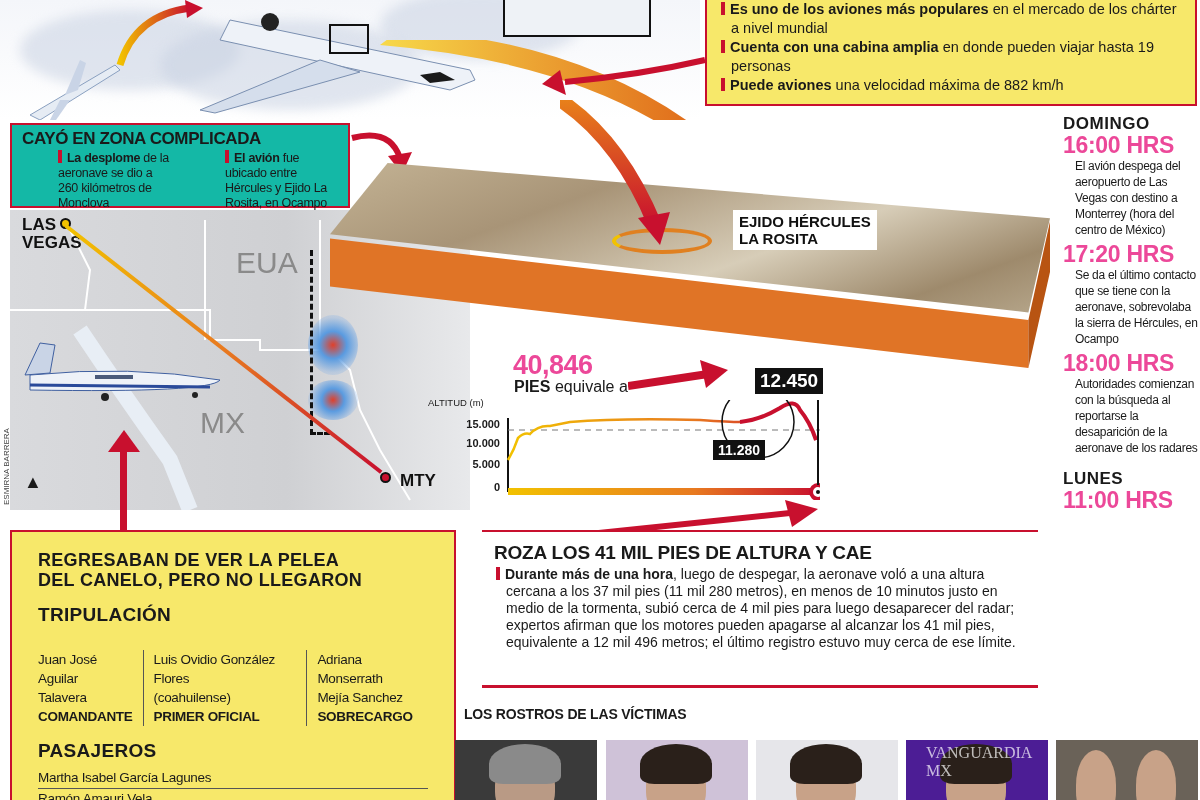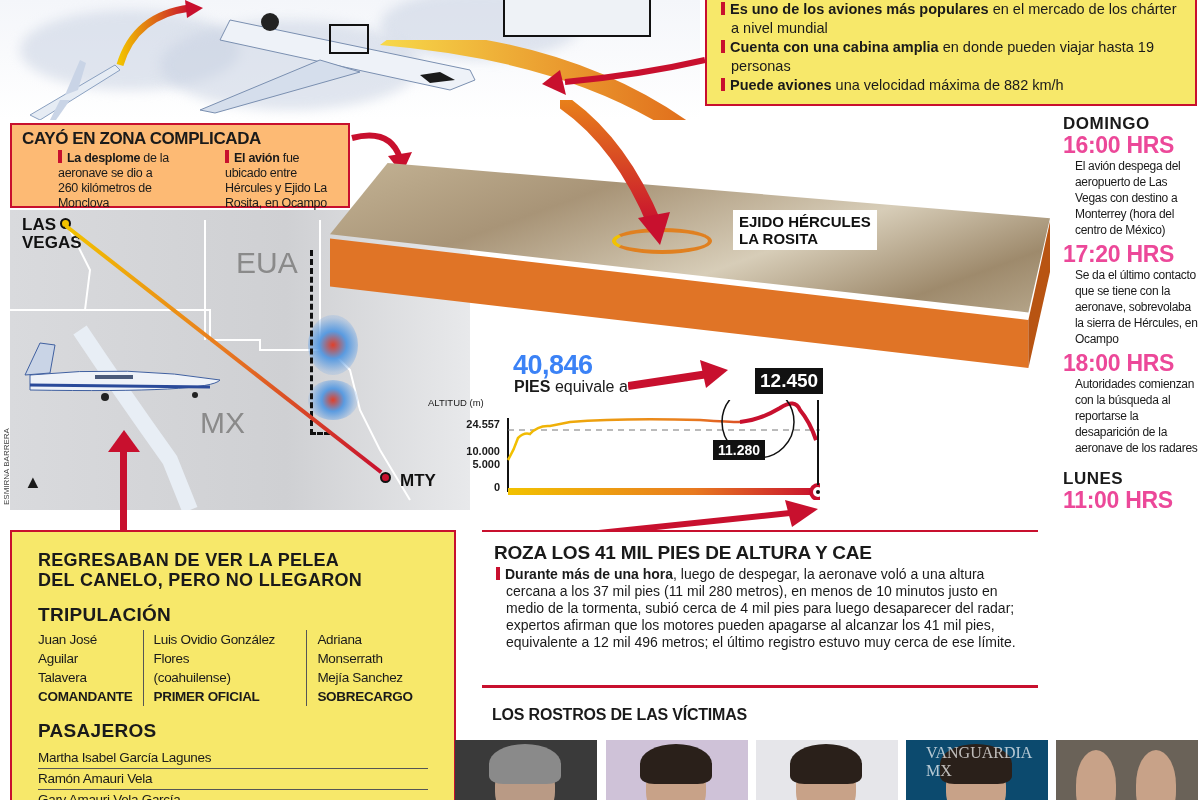--- a/index.html
+++ b/index.html
@@ -12,21 +12,21 @@
   
   .sky { left: 0; top: 0; width: 700px; height: 120px; background: linear-gradient(180deg,#f4f6fa 0%,#ffffff 100%); overflow: hidden; }
   .cloud { border-radius: 50%; background: rgba(200,210,225,0.55); filter: blur(6px); }
 
   
   .features { left: 705px; top: -6px; width: 492px; height: 112px; background: #f7e86a; border: 2px solid #c8102e; padding: 4px 10px 0 24px; font-size: 14.5px; line-height: 19px; }
   .features p { text-indent: -10px; padding-left: 0; }
   .features b { font-weight: 700; }
 
   
-  .cayo { left: 10px; top: 123px; width: 340px; height: 85px; border: 2px solid #c8102e; background: #fdba74; padding: 4px 10px; }
+  .cayo { left: 10px; top: 123px; width: 340px; height: 85px; border: 2px solid #c8102e; background: #14b8a6; padding: 4px 10px; }
   .cayo h3 { font-size: 17px; font-weight: 800; line-height: 19px; letter-spacing: -0.4px; }
   .cayo .cols { display: flex; gap: 18px; font-size: 12.5px; line-height: 15px; margin-top: 2px; }
   .cayo .cols div { width: 155px; margin-left: 36px; }
 
   
   .map { left: 10px; top: 210px; width: 460px; height: 300px; background: linear-gradient(90deg,#d9dadd 0%,#cfd0d3 60%,#e8e9eb 100%); overflow: hidden; }
   .map-label { font-weight: 800; font-size: 17px; line-height: 18px; color: #111; }
   .country { font-size: 30px; color: #8a8a8a; font-weight: 400; }
   .route { left: 62px; top: 223px; width: 400px; height: 4px; background: linear-gradient(90deg,#f2c200,#e87a20,#c8102e); transform-origin: 0 50%; transform: rotate(38deg); }
   .dot { width: 11px; height: 11px; border-radius: 50%; border: 2px solid #111; }
@@ -35,21 +35,21 @@
 
   
   .terrain { left: 330px; top: 140px; width: 720px; height: 240px; }
   .terrain .top { position: absolute; left: 0; top: 0; width: 720px; height: 230px; background: linear-gradient(160deg,#c9b99a 0%,#a89477 30%,#d7cdb8 55%,#9e8a6c 75%,#cbbfa6 100%); clip-path: polygon(8% 10%, 100% 34%, 97% 75%, 0% 41%); }
   .terrain .side { position: absolute; left: 0; top: 0; width: 720px; height: 240px; background: #e07426; clip-path: polygon(0% 41%, 97% 75%, 97% 95%, 0% 61%); }
   .terrain .side2 { position: absolute; left: 0; top: 0; width: 720px; height: 240px; background: #b85412; clip-path: polygon(97% 75%, 100% 34%, 100% 55%, 97% 95%); }
   .ejido-label { left: 733px; top: 210px; background: #fff; font-weight: 800; font-size: 15px; line-height: 17px; padding: 3px 6px; color: #111; }
   .crash-ring { left: 612px; top: 228px; width: 100px; height: 26px; border-radius: 50%; border: 4px solid #e08020; border-left-color: #f2c200; }
 
   
-  .big-num { left: 513px; top: 350px; font-size: 27px; font-weight: 800; color: #3b82f6; letter-spacing: -0.5px; }
+  .big-num { left: 513px; top: 350px; font-size: 27px; font-weight: 800; color: #ec4899; letter-spacing: -0.5px; }
   .pies { left: 514px; top: 378px; font-size: 16px; }
   .pies b { font-weight: 800; }
   .axis-title { left: 428px; top: 397px; font-size: 9.5px; }
   .ytick { font-size: 11px; font-weight: 700; text-align: right; width: 60px; left: 440px; }
   .tag { background: #111; color: #fff; font-weight: 800; padding: 2px 5px; }
 
   
   .roza { left: 482px; top: 530px; width: 556px; height: 158px; border-top: 2px solid #c8102e; border-bottom: 3px solid #c8102e; padding: 10px 12px; background: #fff; }
   .roza h3 { font-size: 19px; font-weight: 800; line-height: 22px; letter-spacing: -0.2px; }
   .roza p { font-size: 14px; line-height: 17px; padding-left: 12px; text-indent: -10px; margin-top: 2px; }
@@ -57,29 +57,29 @@
   
   .timeline { left: 1063px; top: 115px; width: 137px; }
   .day { font-size: 17px; font-weight: 800; letter-spacing: 0.5px; line-height: 18px; }
   .hour { font-size: 23px; font-weight: 800; color: #ec4899; line-height: 25px; letter-spacing: -0.3px; }
   .tdesc { font-size: 12px; line-height: 16px; padding-left: 12px; margin-bottom: 4px; }
 
   
   .victims { left: 10px; top: 530px; width: 446px; height: 280px; background: #f7e86a; border: 2px solid #c8102e; padding: 18px 26px; }
   .victims h2 { font-size: 18px; font-weight: 800; line-height: 20px; letter-spacing: 0.3px; }
   .victims h4 { font-size: 19px; font-weight: 800; margin-top: 14px; letter-spacing: 0.3px; }
-  .crew { display: flex; margin-top: 4px; font-size: 13.5px; line-height: 19px; }
+  .crew { display: flex; margin-top: 24px; font-size: 13.5px; line-height: 19px; }
   .crew > div { padding: 0 10px; border-left: 1px solid #555; }
   .crew > div:first-child { padding-left: 0; border-left: none; }
   .crew b { font-weight: 800; }
   .pax { display: grid; grid-template-columns: 1fr; column-gap: 20px; margin-top: 6px; font-size: 13.5px; line-height: 20px; }
   .pax span { border-bottom: 1px solid #555; }
 
   
-  .faces-title { left: 492px; top: 706px; font-size: 16px; font-weight: 800; letter-spacing: -0.2px; }
+  .faces-title { left: 464px; top: 706px; font-size: 14px; font-weight: 800; letter-spacing: -0.2px; }
   .face { top: 740px; width: 142px; height: 60px; overflow: hidden; background: #d0d0d0; }
   .face .head { position: absolute; left: 40px; top: 10px; width: 60px; height: 70px; border-radius: 50% 50% 40% 40%; background: #c8a288; }
   .face .hair { position: absolute; left: 34px; top: 4px; width: 72px; height: 40px; border-radius: 50% 50% 20% 20%; background: #2a201a; }
 
   .credit { left: 2px; top: 505px; font-size: 8px; color: #444; transform: rotate(-90deg); transform-origin: 0 0; white-space: nowrap; }
   .red-arrow { background: #c8102e; }
 </style>
 </head>
 <body>
 
@@ -209,22 +209,22 @@
     <div>LA ROSITA</div>
 </div>
 
 <div class="abs big-num">40,846</div>
 <div class="abs pies"><b>PIES</b><span> equivale a</span></div>
 <svg class="abs" style="left:628px;top:360px" width="100" height="34">
   <path d="M0 26 L80 14" stroke="#c8102e" stroke-width="8"></path>
   <path d="M72 0 L100 10 L78 28 Z" fill="#c8102e"></path>
 </svg>
 <div class="abs axis-title">ALTITUD (m)</div>
-<div class="abs ytick" style="top:418px;">24.557</div>
-<div class="abs ytick" style="top:437px;margin-top:8px;">10.000</div>
+<div class="abs ytick" style="top:418px;">15.000</div>
+<div class="abs ytick" style="top:437px;">10.000</div>
 <div class="abs ytick" style="top:458px;">5.000</div>
 <div class="abs ytick" style="top:481px;">0</div>
 <svg class="abs" style="left:500px;top:400px" width="320" height="100">
   <defs>
       <linearGradient id="g4" x1="0" x2="1">
         <stop offset="0" stop-color="#f2c200"></stop>
         <stop offset=".6" stop-color="#e87a20"></stop>
         <stop offset="1" stop-color="#c8102e"></stop>
       </linearGradient>
     </defs>
@@ -289,21 +289,21 @@
     <div class="hair" style="background:#8a8a8a"></div>
   </div>
 <div class="abs face" style="left:606px;background:#cfc2d8;">
     <div class="head"></div>
     <div class="hair"></div>
   </div>
 <div class="abs face" style="left:756px;background:#e6e6ea;">
     <div class="head"></div>
     <div class="hair"></div>
   </div>
-<div class="abs face" style="left:906px;background:#0c4a6e;">
+<div class="abs face" style="left:906px;background:#4c1d95;">
     <div class="head"></div>
     <div class="hair"></div>
   <div class="abs" style="left:20px;top:4px;font-size:16px;color:rgba(255,255,255,.7);font-family:'Liberation Serif',serif;">VANGUARDIA MX</div>
 </div>
 <div class="abs face" style="left:1056px;background:#6a6258;">
     <div class="head" style="left:20px;width:40px"></div>
     <div class="head" style="left:80px;width:40px"></div>
   </div>
 
 </body></html>

